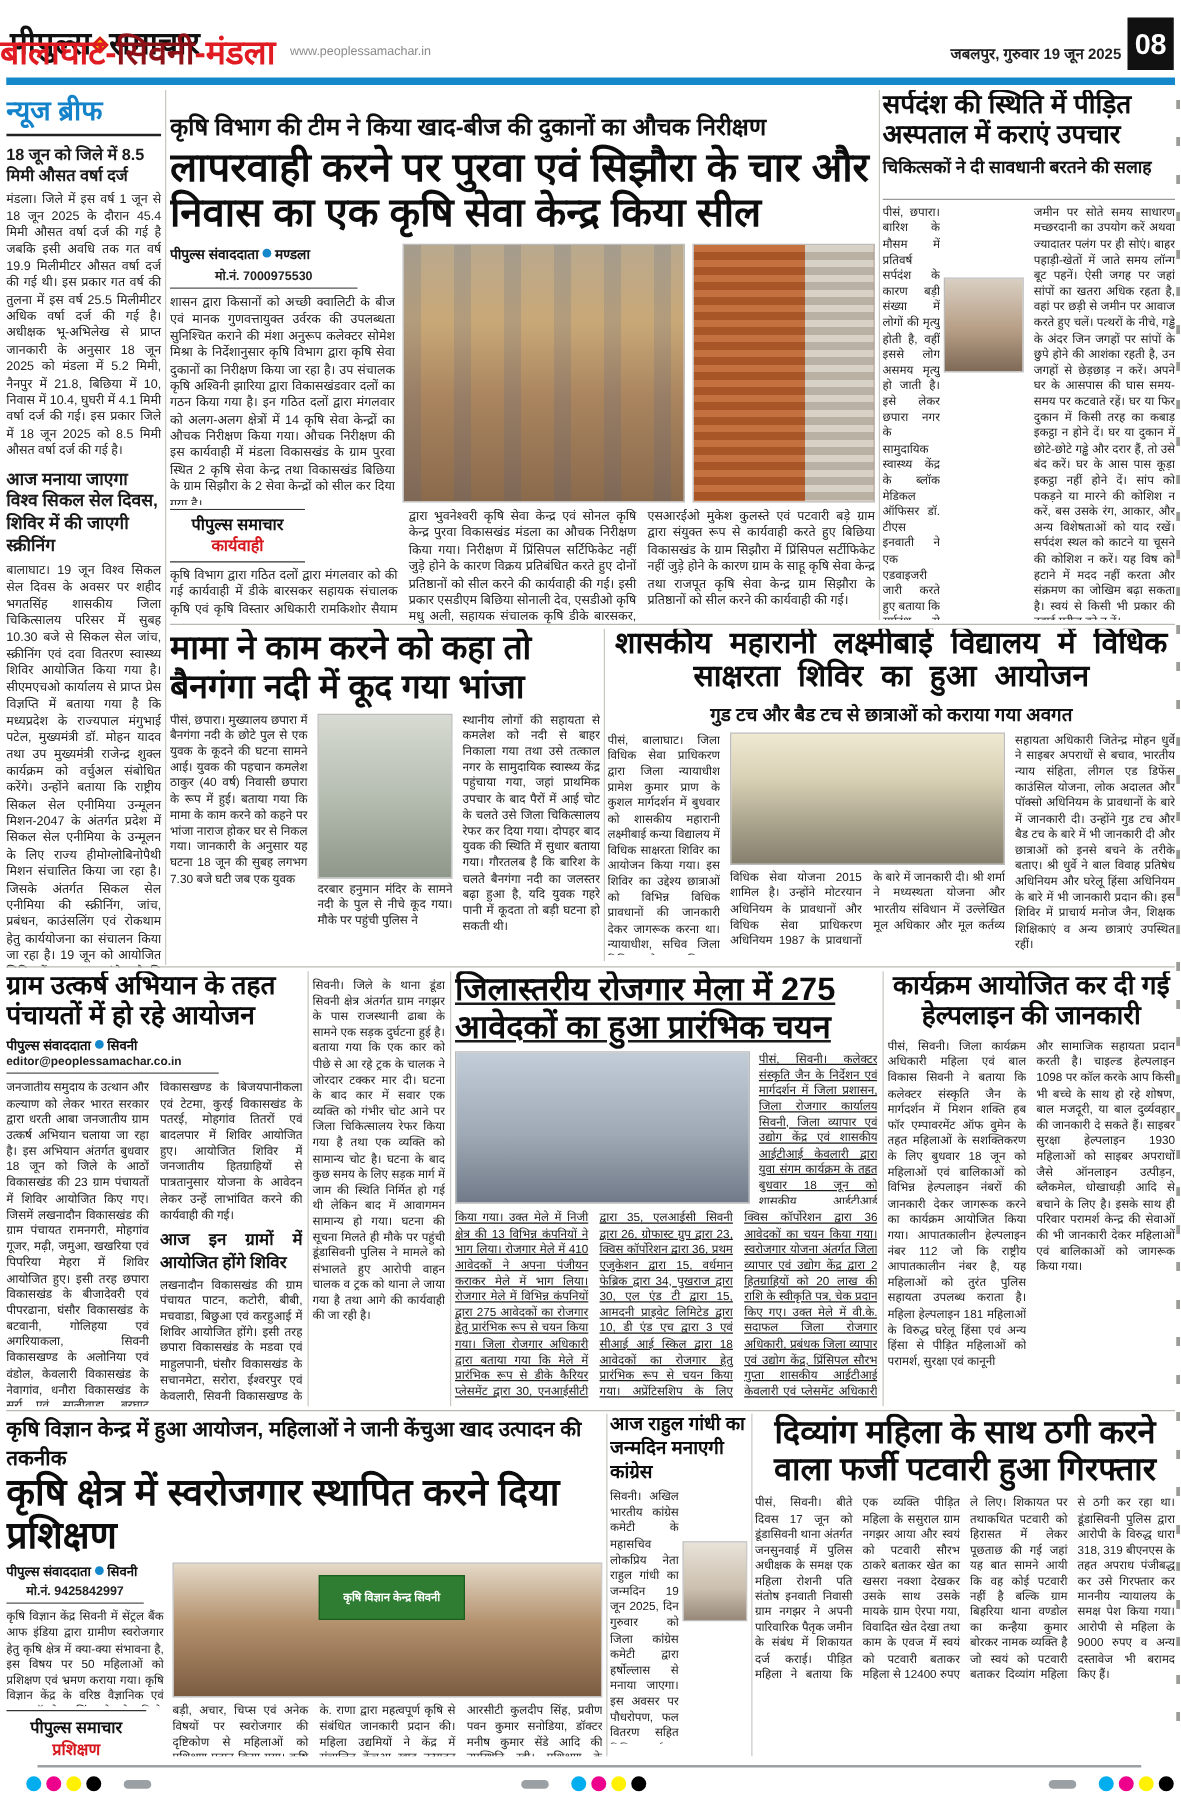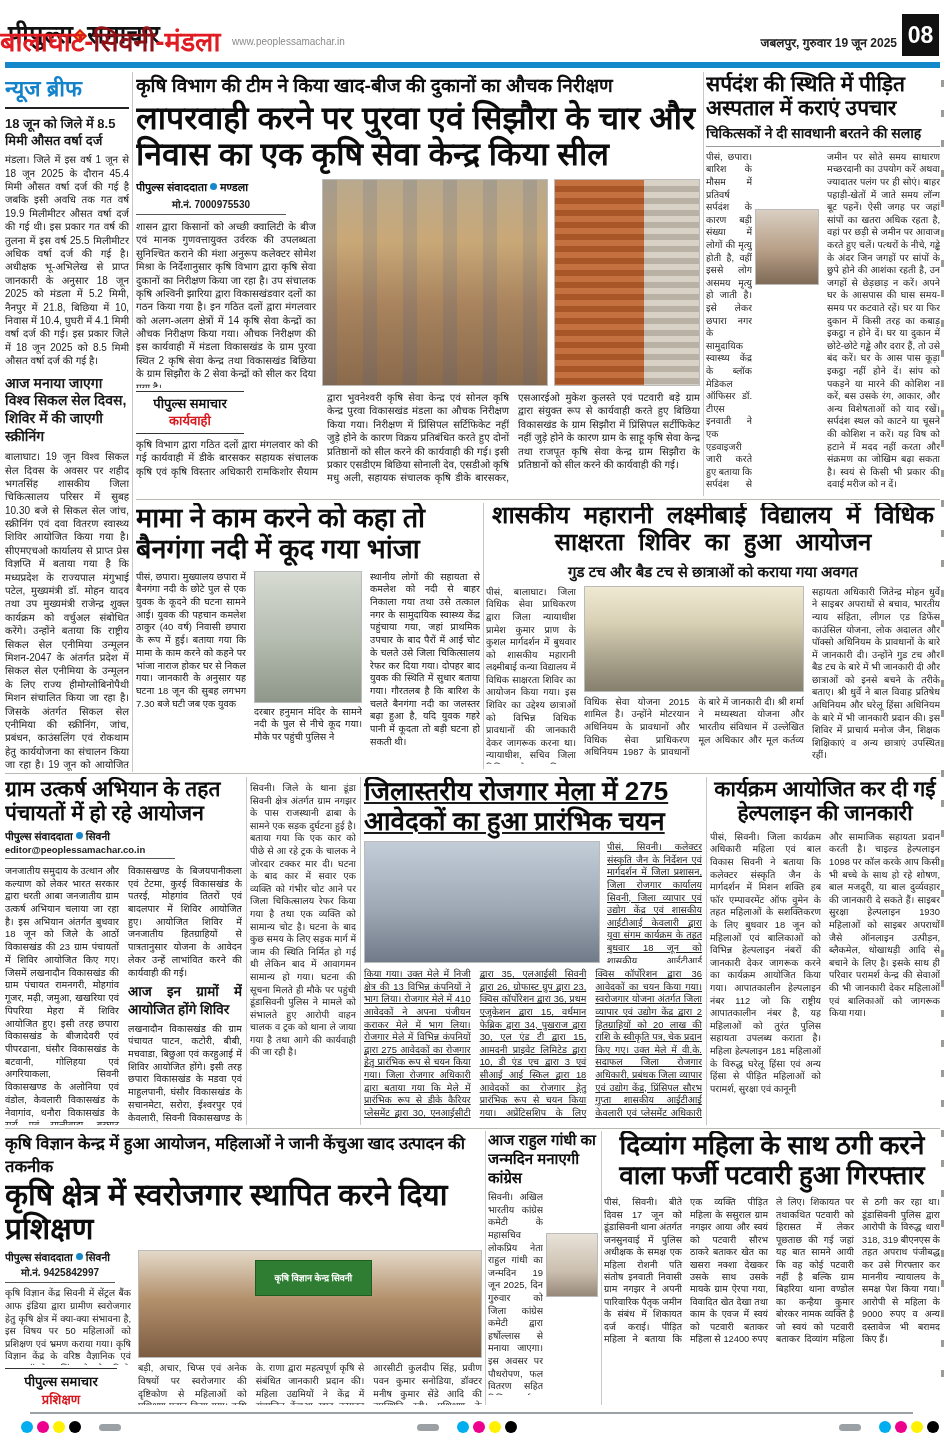--- a/index.html
+++ b/index.html
@@ -81,21 +81,21 @@
   <div class="blue-bar"></div>
 
   <div class="sec" style="left:5px; top:72px; width:124px; height:702px;">
     <div class="nb-title">न्यूज ब्रीफ</div>
     <div class="nb-head">18 जून को जिले में 8.5 मिमी औसत वर्षा दर्ज</div>
     <div class="body-txt">मंडला। जिले में इस वर्ष 1 जून से 18 जून 2025 के दौरान 45.4 मिमी औसत वर्षा दर्ज की गई है जबकि इसी अवधि तक गत वर्ष 19.9 मिलीमीटर औसत वर्षा दर्ज की गई थी। इस प्रकार गत वर्ष की तुलना में इस वर्ष 25.5 मिलीमीटर अधिक वर्षा दर्ज की गई है। अधीक्षक भू-अभिलेख से प्राप्त जानकारी के अनुसार 18 जून 2025 को मंडला में 5.2 मिमी, नैनपुर में 21.8, बिछिया में 10, निवास में 10.4, घुघरी में 4.1 मिमी वर्षा दर्ज की गई। इस प्रकार जिले में 18 जून 2025 को 8.5 मिमी औसत वर्षा दर्ज की गई है।</div>
     <div class="nb-head big">आज मनाया जाएगा विश्व सिकल सेल दिवस, शिविर में की जाएगी स्क्रीनिंग</div>
     <div class="body-txt">बालाघाट। 19 जून विश्व सिकल सेल दिवस के अवसर पर शहीद भगतसिंह शासकीय जिला चिकित्सालय परिसर में सुबह 10.30 बजे से सिकल सेल जांच, स्क्रीनिंग एवं दवा वितरण स्वास्थ्य शिविर आयोजित किया गया है। सीएमएचओ कार्यालय से प्राप्त प्रेस विज्ञप्ति में बताया गया है कि मध्यप्रदेश के राज्यपाल मंगुभाई पटेल, मुख्यमंत्री डॉ. मोहन यादव तथा उप मुख्यमंत्री राजेन्द्र शुक्ल कार्यक्रम को वर्चुअल संबोधित करेंगे। उन्होंने बताया कि राष्ट्रीय सिकल सेल एनीमिया उन्मूलन मिशन-2047 के अंतर्गत प्रदेश में सिकल सेल एनीमिया के उन्मूलन के लिए राज्य हीमोग्लोबिनोपैथी मिशन संचालित किया जा रहा है। जिसके अंतर्गत सिकल सेल एनीमिया की स्क्रीनिंग, जांच, प्रबंधन, काउंसलिंग एवं रोकथाम हेतु कार्ययोजना का संचालन किया जा रहा है। 19 जून को आयोजित शिविर में आवश्यक जांचे, औषधि (हाईड्रॉक्सी यूरिया एवं फॉलिक एसिड), जेनेटिक काउंसिलिंग, कार्ड, फॉलोअप कार्ड का वितरण एवं विकलांगता प्रमाण पत्र बनवाएं जाएंगे।</div>
   </div>
 
-  <div class="sec" style="left:136px; top:72px; width:564px; height:424px;">
+  <div class="sec" style="left:136px; top:88px; width:564px; height:424px;">
     <div class="kicker" style="font-size:19px;">कृषि विभाग की टीम ने किया खाद-बीज की दुकानों का औचक निरीक्षण</div>
     <div class="headline" style="font-size:32px; margin-top:2px;">लापरवाही करने पर पुरवा एवं सिझौरा के चार और निवास का एक कृषि सेवा केन्द्र किया सील</div>
     <div style="display:flex; gap:6px; margin-top:6px; height:207px;">
       <div style="width:180px; flex:none;">
         <div class="byline">
           <span>पीपुल्स संवाददाता</span><span class="dot"></span><span>मण्डला</span>
         </div>
         <div class="phone" style="text-align:center; width:150px; margin:2px 0 5px;">मो.नं. 7000975530</div>
         <div class="body-txt" style="height:168px; overflow:hidden;">शासन द्वारा किसानों को अच्छी क्वालिटी के बीज एवं मानक गुणवत्तायुक्त उर्वरक की उपलब्धता सुनिश्चित कराने की मंशा अनुरूप कलेक्टर सोमेश मिश्रा के निर्देशानुसार कृषि विभाग द्वारा कृषि सेवा दुकानों का निरीक्षण किया जा रहा है। उप संचालक कृषि अश्विनी झारिया द्वारा विकासखंडवार दलों का गठन किया गया है। इन गठित दलों द्वारा मंगलवार को अलग-अलग क्षेत्रों में 14 कृषि सेवा केन्द्रों का औचक निरीक्षण किया गया। औचक निरीक्षण की इस कार्यवाही में मंडला विकासखंड के ग्राम पुरवा स्थित 2 कृषि सेवा केन्द्र तथा विकासखंड बिछिया के ग्राम सिझौरा के 2 सेवा केन्द्रों को सील कर दिया गया है।</div>
       </div>
@@ -108,21 +108,21 @@
         <div class="st-l">कार्यवाही</div>
       </div>
       <span>कृषि विभाग द्वारा गठित दलों द्वारा मंगलवार को की गई कार्यवाही में डीके बारसकर सहायक संचालक कृषि एवं कृषि विस्तार अधिकारी रामकिशोर सैयाम द्वारा भुवनेश्वरी कृषि सेवा केन्द्र एवं सोनल कृषि केन्द्र पुरवा विकासखंड मंडला का औचक निरीक्षण किया गया। निरीक्षण में प्रिंसिपल सर्टिफिकेट नहीं जुड़े होने के कारण विक्रय प्रतिबंधित करते हुए दोनों प्रतिष्ठानों को सील करने की कार्यवाही की गई। इसी प्रकार एसडीएम बिछिया सोनाली देव, एसडीओ कृषि मधु अली, सहायक संचालक कृषि डीके बारसकर, एसआरईओ मुकेश कुलस्ते एवं पटवारी बड़े ग्राम द्वारा संयुक्त रूप से कार्यवाही करते हुए बिछिया विकासखंड के ग्राम सिझौरा में प्रिंसिपल सर्टीफिकेट नहीं जुड़े होने के कारण ग्राम के साहू कृषि सेवा केन्द्र तथा राजपूत कृषि सेवा केन्द्र ग्राम सिझौरा के प्रतिष्ठानों को सील करने की कार्यवाही की गई।</span>
       
       
     </div>
   </div>
 
   <div class="sec" style="left:706px; top:72px; width:234px; height:424px;">
     <div class="headline" style="font-size:21px;">सर्पदंश की स्थिति में पीड़ित अस्पताल में कराएं उपचार</div>
-    <div class="subhead" style="font-size:14px; margin:3px 0 4px; border-bottom:1px solid #999; padding-bottom:4px;">चिकित्सकों ने दी सावधानी बरतने की सलाह</div>
+    <div class="subhead" style="font-size:14px; margin:3px 0 4px; border-bottom:1px solid #999; padding-bottom:17px;">चिकित्सकों ने दी सावधानी बरतने की सलाह</div>
     <div style="display:flex; gap:8px;">
       <div style="width:113px;">
         <div class="ph ph-portrait" style="float:right; width:64px; height:76px; margin:58px 0 2px 3px;"></div>
         <div class="body-txt" style="font-size:9.4px; height:340px; overflow:hidden;">पीसं, छपारा। बारिश के मौसम में प्रतिवर्ष सर्पदंश के कारण बड़ी संख्या में लोगों की मृत्यु होती है, वहीं इससे लोग असमय मृत्यु हो जाती है। इसे लेकर छपारा नगर के सामुदायिक स्वास्थ्य केंद्र के ब्लॉक मेडिकल ऑफिसर डॉ. टीएस इनवाती ने एक एडवाइजरी जारी करते हुए बताया कि सर्पदंश से सुरक्षा के लिए सामान्य सुरक्षा उपायों का पालन कर इन घटनाओं से बचा जा सकता है। जैसे उपयोग करने से पहले स्लीपिंग बैग, जूते और कपड़ों को खोलकर हिलाएं ताकि उनमें छिपे सांप (और अन्य जानवर और कीड़े) बाहर निकल जाएं। किसी पेड़ के नीचे बैठने से पहले जमीन की जांच कर लें। झाड़ियों या गहरी रेत में चलते समय जूते, मोजे और लंबी पतलून पहनें। रात में टहलते समय, जलावन की लकड़ियां इकट्ठा करते समय, विशेष रूप से भारी बारिश के बाद, टॉर्च का प्रयोग करें। आगे बताया कि सांपों को परेशान न करें, उनके पास न जाएं,</div>
       </div>
       <div class="body-txt" style="width:113px; font-size:9.4px; height:340px; overflow:hidden;">जमीन पर सोते समय साधारण मच्छरदानी का उपयोग करें अथवा ज्यादातर पलंग पर ही सोएं। बाहर पहाड़ी-खेतों में जाते समय लॉन्ग बूट पहनें। ऐसी जगह पर जहां सांपों का खतरा अधिक रहता है, वहां पर छड़ी से जमीन पर आवाज करते हुए चलें। पत्थरों के नीचे, गड्ढे के अंदर जिन जगहों पर सांपों के छुपे होने की आशंका रहती है, उन जगहों से छेड़छाड़ न करें। अपने घर के आसपास की घास समय-समय पर कटवाते रहें। घर या फिर दुकान में किसी तरह का कबाड़ इकट्ठा न होने दें। घर या दुकान में छोटे-छोटे गड्ढे और दरार हैं, तो उसे बंद करें। घर के आस पास कूड़ा इकट्ठा नहीं होने दें। सांप को पकड़ने या मारने की कोशिश न करें, बस उसके रंग, आकार, और अन्य विशेषताओं को याद रखें। सर्पदंश स्थल को काटने या चूसने की कोशिश न करें। यह विष को हटाने में मदद नहीं करता और संक्रमण का जोखिम बढ़ा सकता है। स्वयं से किसी भी प्रकार की दवाई मरीज को न दें।</div>
     </div>
   </div>
 
   <div class="sec" style="left:136px; top:503px; width:344px; height:266px;">

